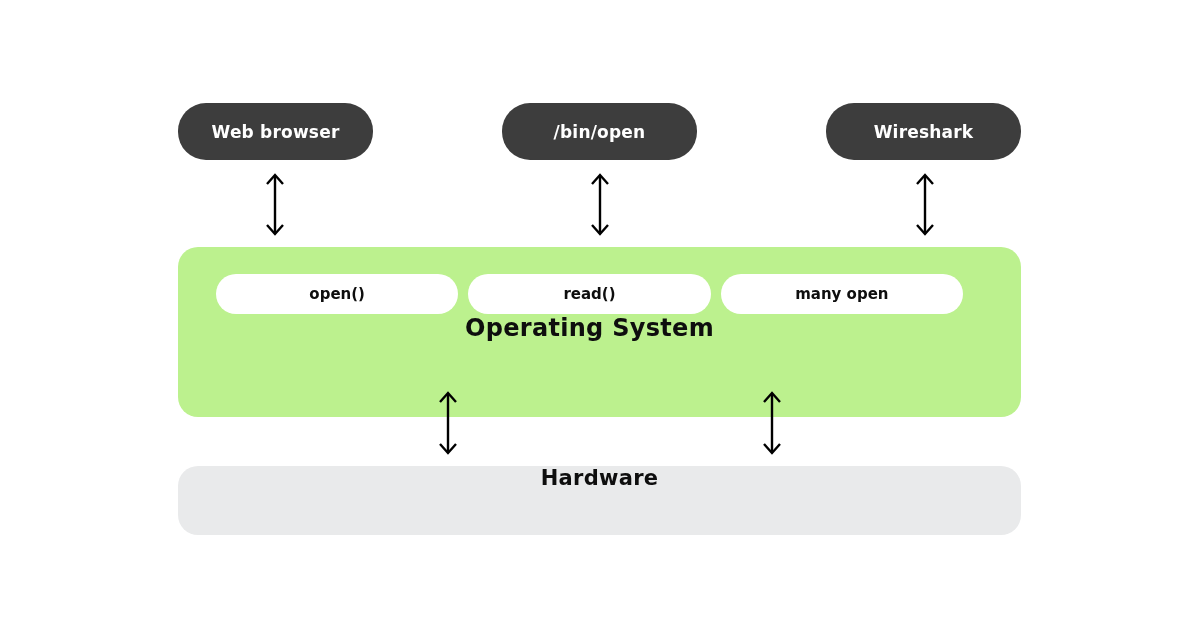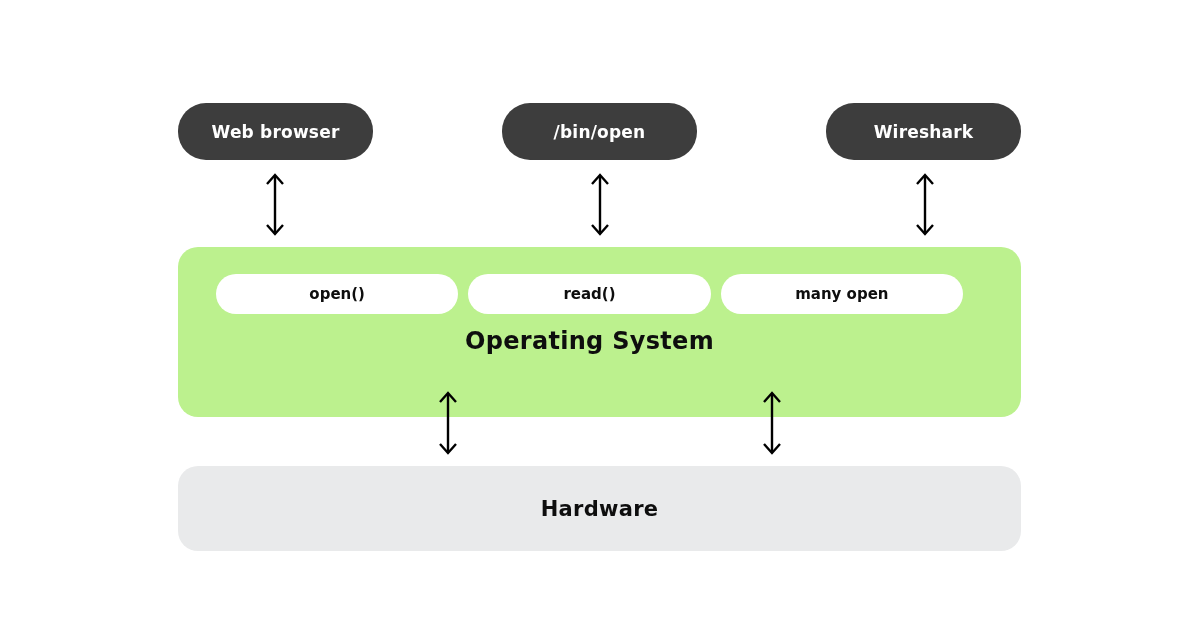--- a/index.html
+++ b/index.html
@@ -78,37 +78,36 @@
     border-radius:20px;
     display:flex;
     align-items:center;
     justify-content:center;
     color:var(--text-dark);
     font-size:15px;
     font-weight:700;
     white-space:nowrap;
   }
   .os-title{
-    margin-top:13px;
     text-align:center;
     color:var(--text-dark);
     font-size:24px;
     font-weight:700;
     letter-spacing:0.3px;
   }
   .hardware-box{
     position:absolute;
     left:178px;
     top:466px;
     width:843px;
-    height:85px;
+    height:69px;
     background:var(--hardware-box);
     border-radius:20px;
     display:flex;
-    align-items:center;
+    align-items:flex-start;
     justify-content:center;
     color:var(--text-dark);
     font-size:21px;
     font-weight:700;
     letter-spacing:0.3px;
   }
 </style>
 </head>
 <body>
 

